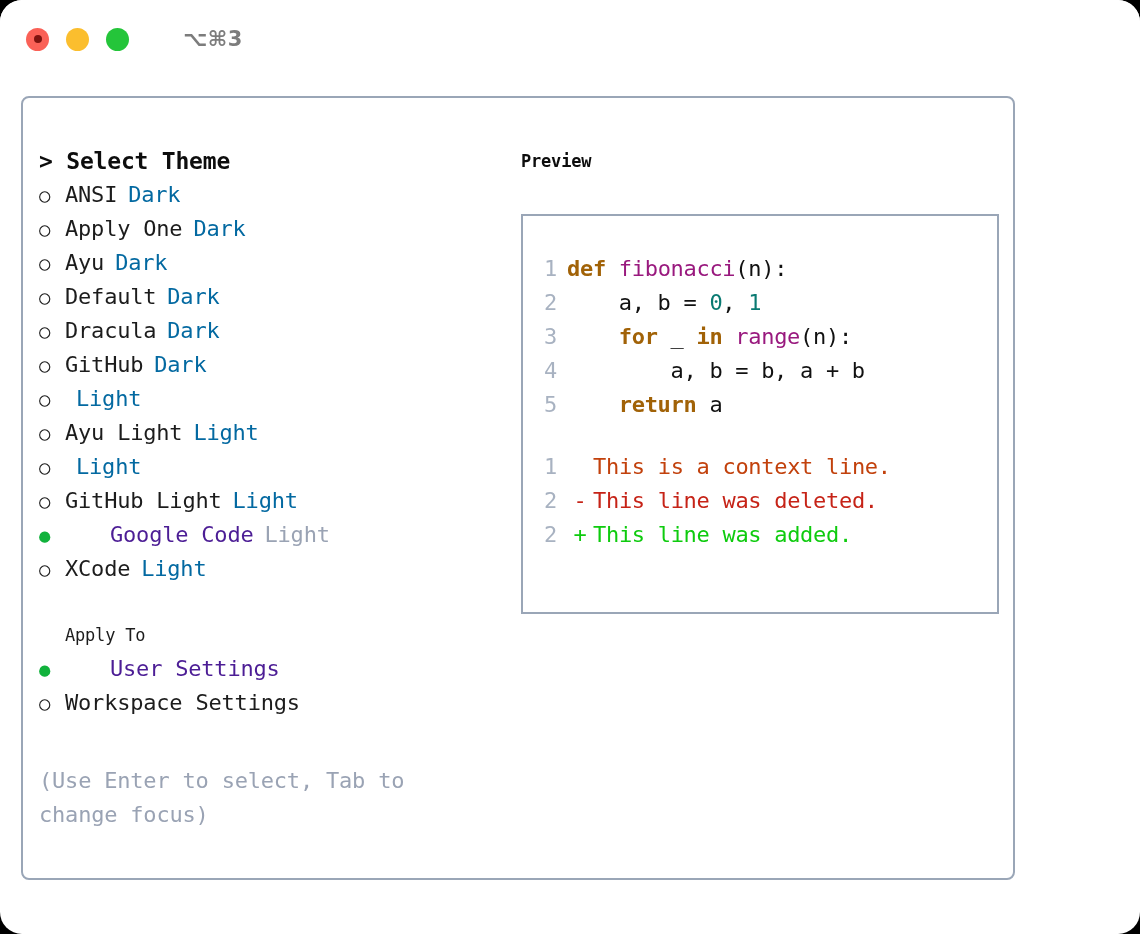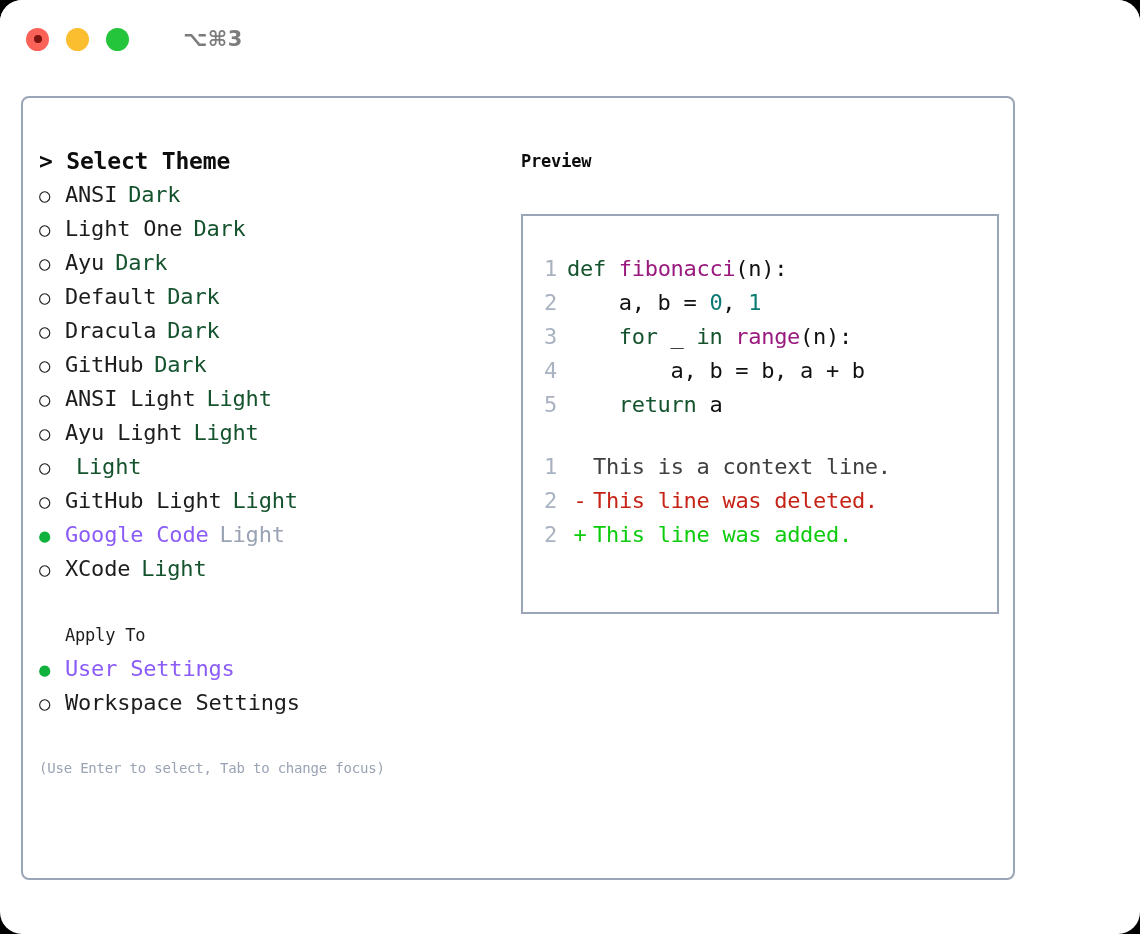--- a/index.html
+++ b/index.html
@@ -103,44 +103,44 @@
     letter-spacing: -0.2px;
   }
   .marker {
     width: 26px;
     flex: 0 0 26px;
     color: #1c1c1c;
     font-size: 19px;
   }
   .marker.sel { color: #11b23c; }
   .theme-name { color: #1c1c1c; }
-  .theme-row.selected .theme-name { color: #8b5cf6; }
+  .theme-row.selected .theme-name { color: #4c1d95; margin-left: 45px; }
   .theme-kind {
-    color: #14532d;
+    color: #0369a1;
     padding-left: 11px;
   }
   .theme-row.selected .theme-kind { color: #9aa3b4; }
 
   
   .apply-block { margin-top: 32px; }
   .apply-header {
     font-size: 17px;
     color: #1c1c1c;
     line-height: 34px;
     padding-left: 26px;
     white-space: pre;
     letter-spacing: -0.2px;
   }
 
   
   .hint {
-    margin-top: 34px;
+    margin-top: 44px;
     color: #9aa3b4;
-    font-size: 14px;
-    line-height: 28px;
+    font-size: 22px;
+    line-height: 34px;
     width: 410px;
     letter-spacing: -0.2px;
   }
 
   
   .preview-title {
     font-size: 17px;
     font-weight: 700;
     color: #0d0d0d;
     line-height: 34px;
@@ -164,32 +164,32 @@
     letter-spacing: -0.3px;
   }
   .lineno {
     width: 30px;
     flex: 0 0 30px;
     text-align: right;
     color: #a8b2c1;
     padding-right: 10px;
   }
   .code-text { color: #111111; }
-  .tok-kw   { color: #14532d; }
+  .tok-kw   { color: #a16207; font-weight: bold; }
   .tok-fn   { color: #99197e; }
   .tok-num  { color: #0a7a72; }
   .tok-plain{ color: #111111; }
 
   .diff-gap { height: 28px; }
   .diff-sign {
     width: 26px;
     flex: 0 0 26px;
     text-align: center;
   }
-  .diff-ctx  { color: #404040; }
+  .diff-ctx  { color: #c2410c; }
   .diff-del  { color: #c62317; }
   .diff-add  { color: #0ecb0e; }
 </style>
 </head>
 <body>
 
 <div class="window">
 
   <div class="titlebar">
     <div class="dots">
@@ -202,26 +202,26 @@
 
   <div class="content-panel">
     <div class="columns">
 
       <div class="col-left">
 
         <div class="list-header">&gt; Select Theme</div>
 
         <div id="theme-list">
             <div class="theme-row"><span class="marker">○</span><span class="theme-name">ANSI</span><span class="theme-kind">Dark</span></div>
-            <div class="theme-row"><span class="marker">○</span><span class="theme-name">Light One</span><span class="theme-kind">Dark</span></div>
+            <div class="theme-row"><span class="marker">○</span><span class="theme-name">Apply One</span><span class="theme-kind">Dark</span></div>
             <div class="theme-row"><span class="marker">○</span><span class="theme-name">Ayu</span><span class="theme-kind">Dark</span></div>
             <div class="theme-row"><span class="marker">○</span><span class="theme-name">Default</span><span class="theme-kind">Dark</span></div>
             <div class="theme-row"><span class="marker">○</span><span class="theme-name">Dracula</span><span class="theme-kind">Dark</span></div>
             <div class="theme-row"><span class="marker">○</span><span class="theme-name">GitHub</span><span class="theme-kind">Dark</span></div>
-            <div class="theme-row"><span class="marker">○</span><span class="theme-name">ANSI Light</span><span class="theme-kind">Light</span></div>
+            <div class="theme-row"><span class="marker">○</span><span class="theme-kind">Light</span></div>
             <div class="theme-row"><span class="marker">○</span><span class="theme-name">Ayu Light</span><span class="theme-kind">Light</span></div>
             <div class="theme-row"><span class="marker">○</span><span class="theme-kind">Light</span></div>
             <div class="theme-row"><span class="marker">○</span><span class="theme-name">GitHub Light</span><span class="theme-kind">Light</span></div>
             <div class="theme-row selected"><span class="marker sel">●</span><span class="theme-name">Google Code</span><span class="theme-kind">Light</span></div>
             <div class="theme-row"><span class="marker">○</span><span class="theme-name">XCode</span><span class="theme-kind">Light</span></div>
           </div>
 
         <div class="apply-block">
           <div class="apply-header">Apply To</div>
           <div id="apply-list">

